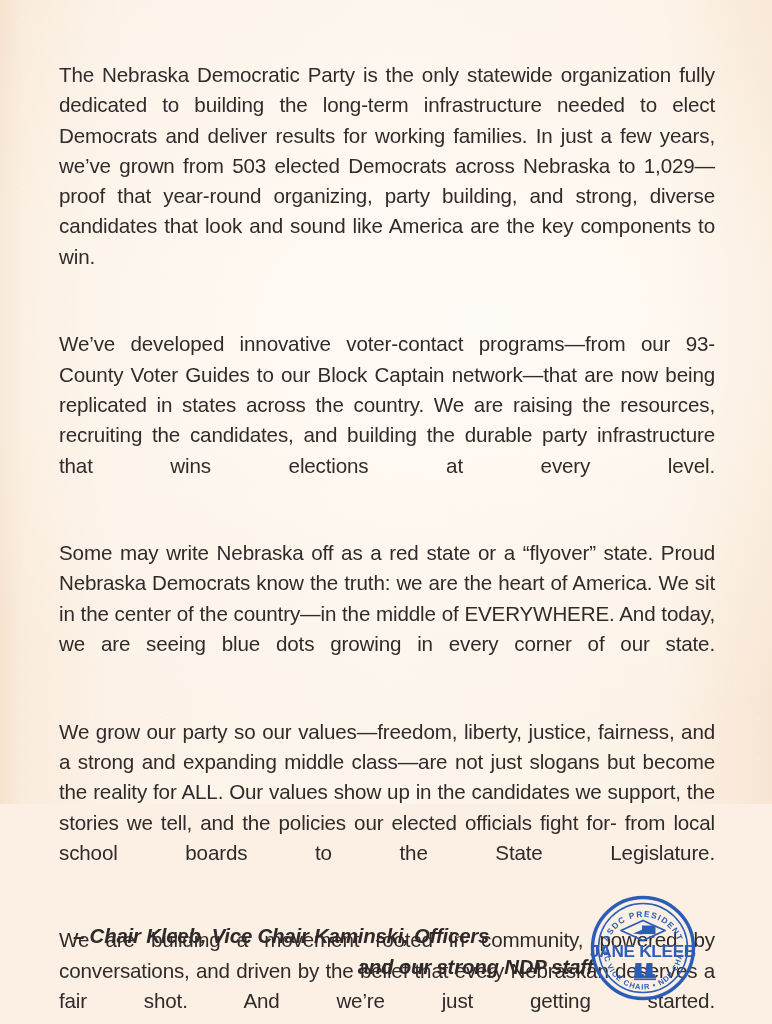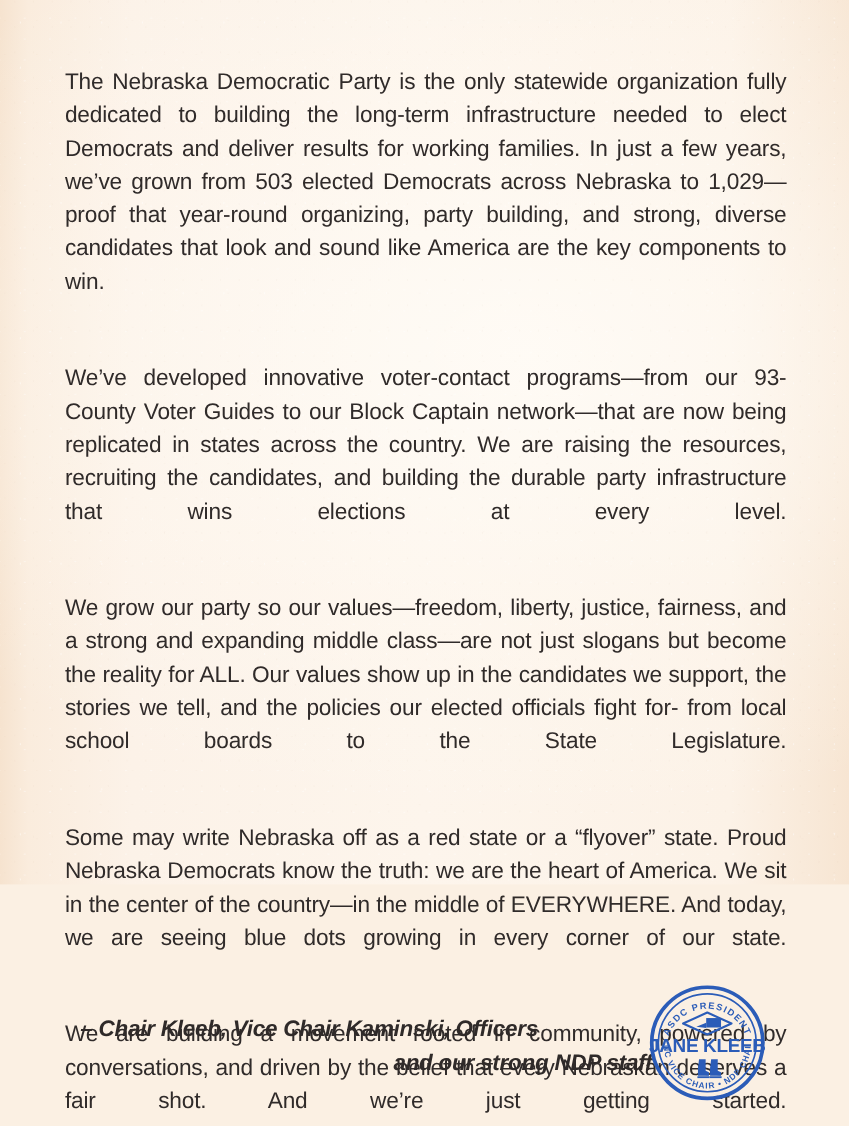--- a/index.html
+++ b/index.html
@@ -108,22 +108,22 @@
 </head>
 <body>
 
 <div id="page">
 
   <div id="grain"></div>
 
   <div id="content">
     <p class="body-par">The Nebraska Democratic Party is the only statewide organization fully dedicated to building the long-term infrastructure needed to elect Democrats and deliver results for working families. In just a few years, we’ve grown from 503 elected Democrats across Nebraska to 1,029—proof that year-round organizing, party building, and strong, diverse candidates that look and sound like America are the key components to win.</p>
     <p class="body-par">We’ve developed innovative voter-contact programs—from our 93-County Voter Guides to our Block Captain network—that are now being replicated in states across the country. We are raising the resources, recruiting the candidates, and building the durable party infrastructure that wins elections at every level.</p>
+    <p class="body-par">Some may write Nebraska off as a red state or a “flyover” state. Proud Nebraska Democrats know the truth: we are the heart of America. We sit in the center of the country—in the middle of EVERYWHERE. And today, we are seeing blue dots growing in every corner of our state.</p>
     <p class="body-par">We grow our party so our values—freedom, liberty, justice, fairness, and a strong and expanding middle class—are not just slogans but become the reality for ALL. Our values show up in the candidates we support, the stories we tell, and the policies our elected officials fight for- from local school boards to the State Legislature.</p>
-    <p class="body-par">Some may write Nebraska off as a red state or a “flyover” state. Proud Nebraska Democrats know the truth: we are the heart of America. We sit in the center of the country—in the middle of EVERYWHERE. And today, we are seeing blue dots growing in every corner of our state.</p>
     <p class="body-par">We are building a movement rooted in community, powered by conversations, and driven by the belief that every Nebraskan deserves a fair shot. And we’re just getting started.</p>
   </div>
 
   <div id="signature">
     <div class="sig-line">– Chair Kleeb, Vice Chair Kaminski, Officers</div>
     <div class="sig-line indent">and our strong NDP staff</div>
   </div>
 
   <div id="seal">
     <svg viewBox="0 0 108 108" xmlns="http://www.w3.org/2000/svg">

